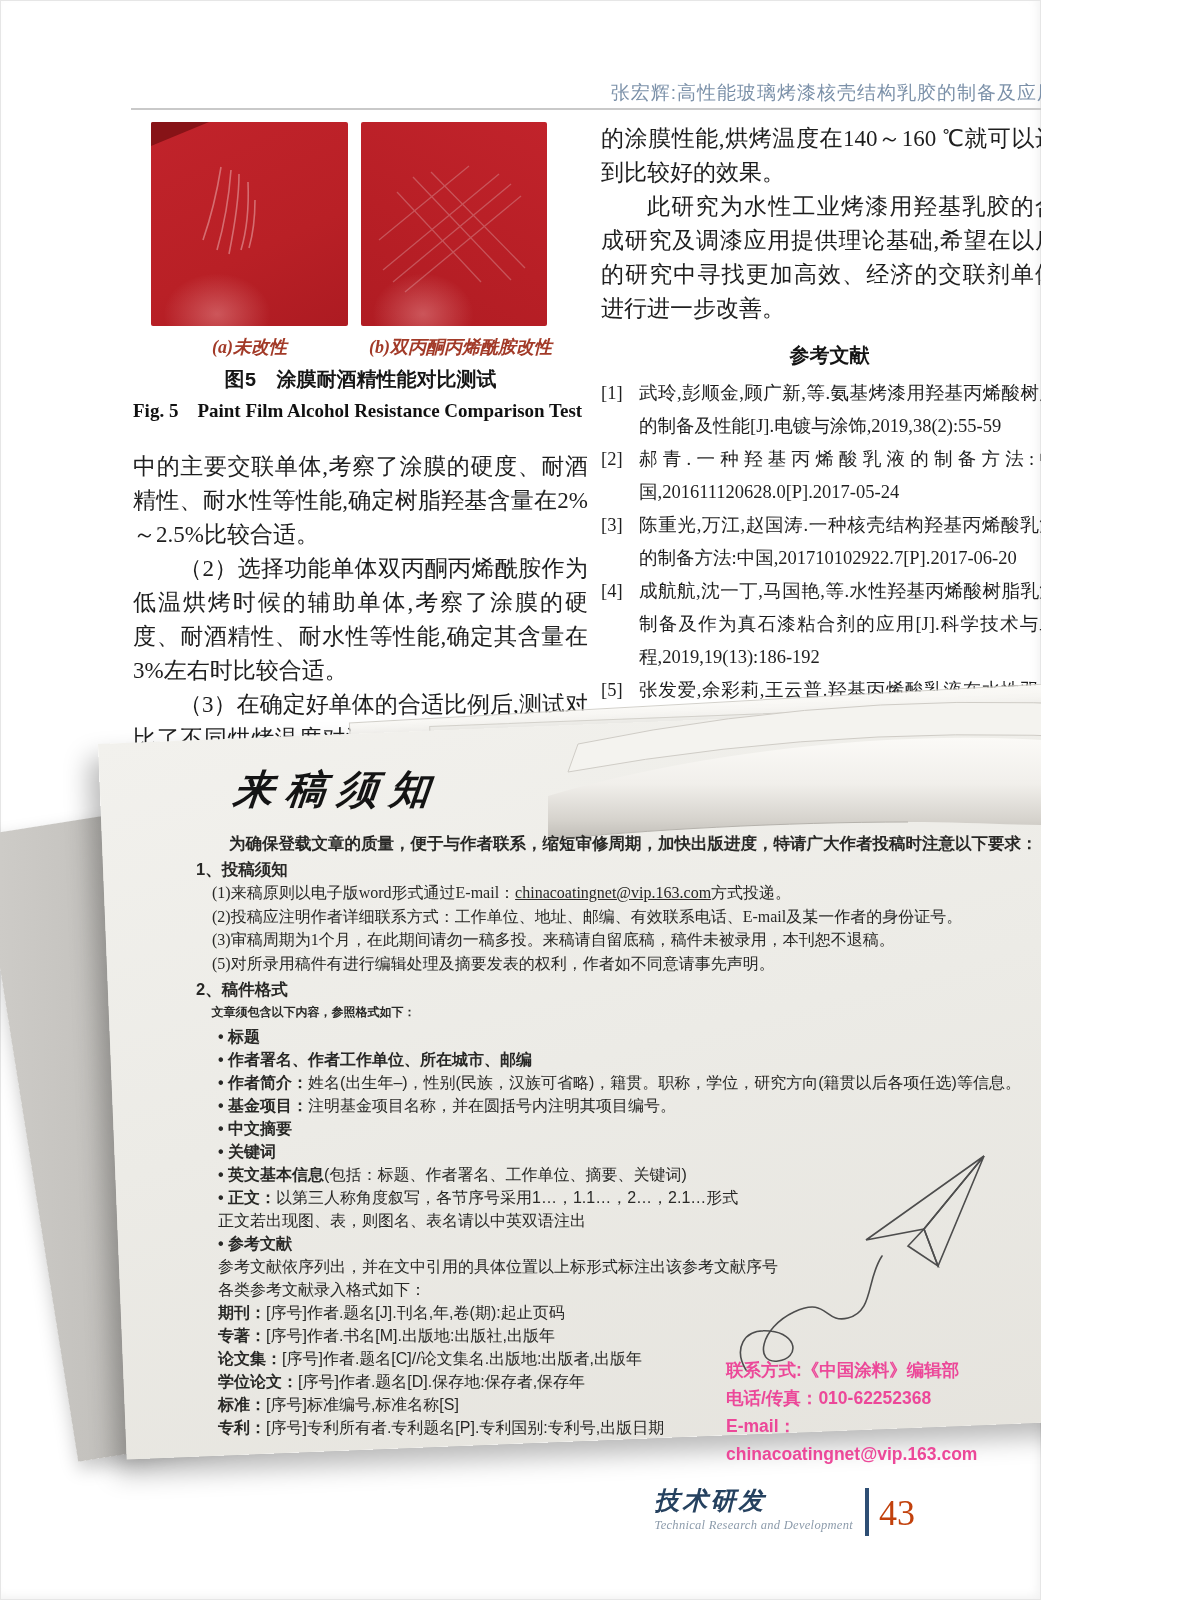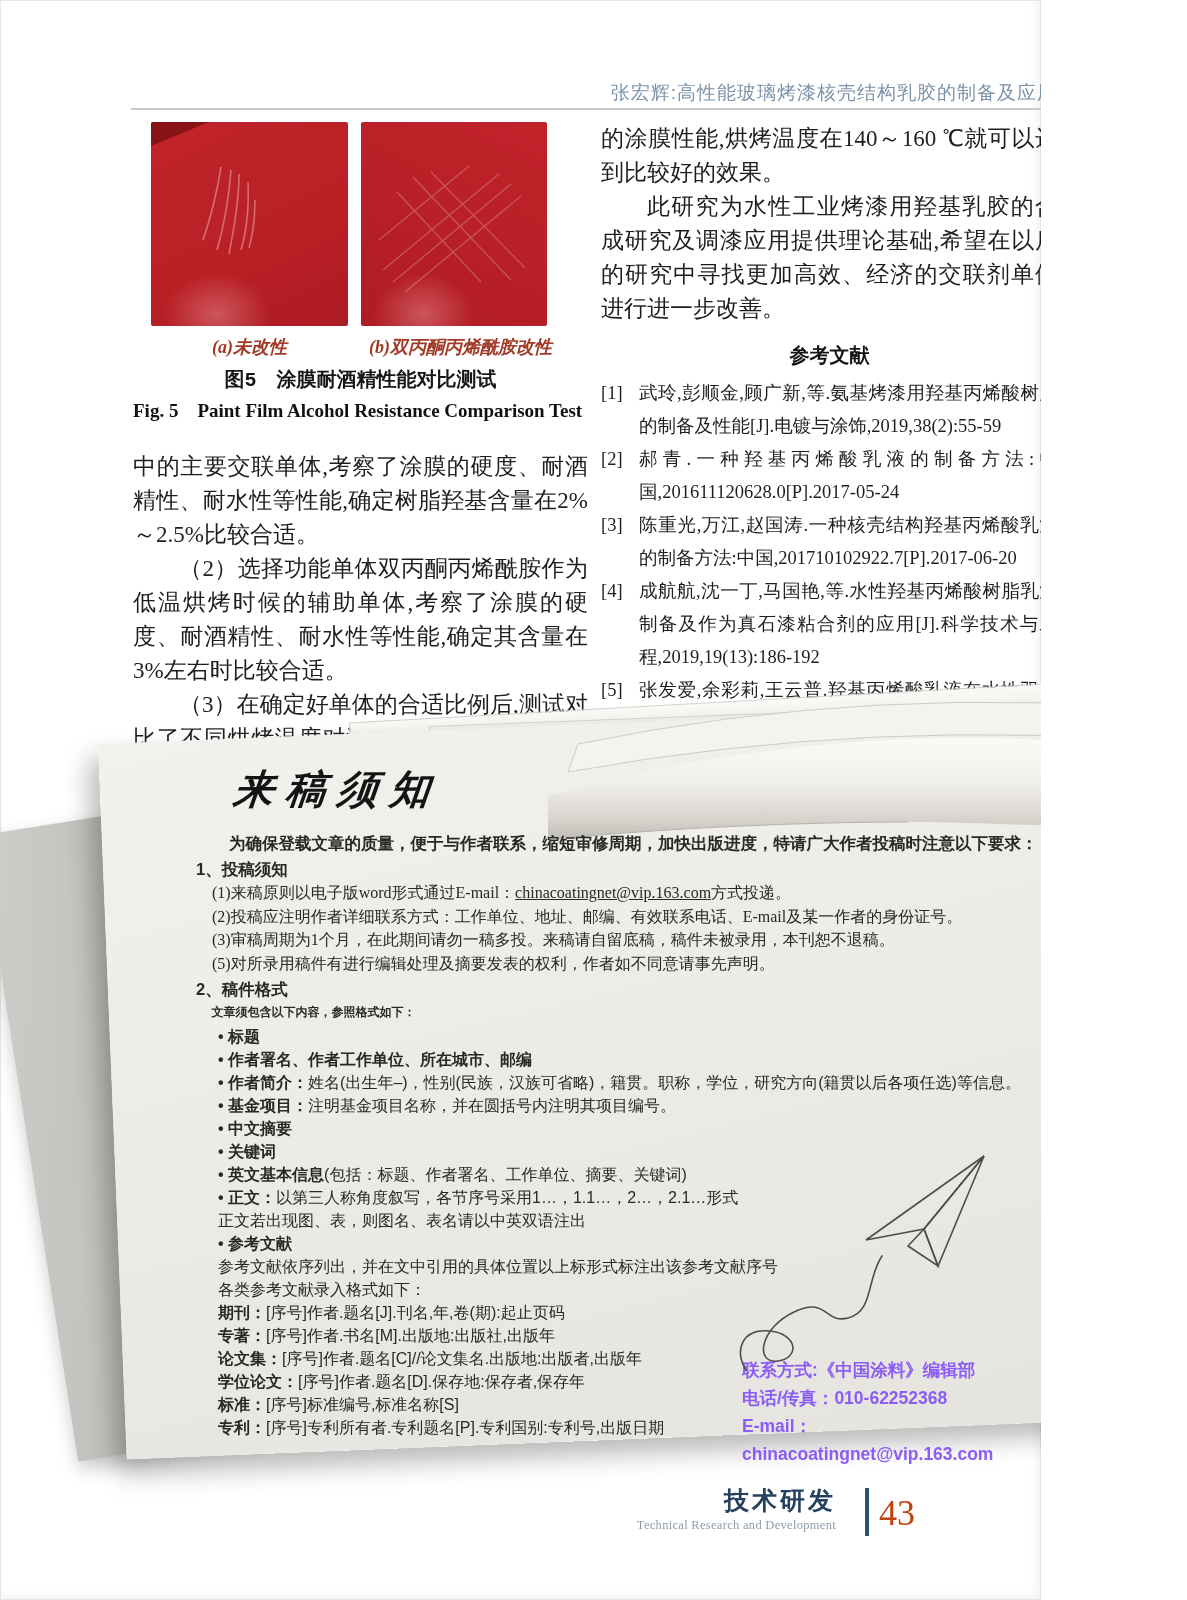--- a/index.html
+++ b/index.html
@@ -82,28 +82,28 @@
   .bullet{margin:0;font-size:16px;line-height:23px;padding-left:22px;
     font-family:"Liberation Sans",sans-serif;}
   .bullet::before{content:"• ";font-weight:bold;}
   .bb{font-weight:bold;}
   .plain{margin:0;font-size:16px;line-height:23px;padding-left:22px;
     font-family:"Liberation Sans",sans-serif;}
   .fmt{margin:0;font-size:16px;line-height:23px;padding-left:22px;
     font-family:"Liberation Sans",sans-serif;}
   .fmt .bb{font-weight:bold;}
 
-  .contact{position:absolute;left:742px;top:1356px;font-family:"Liberation Sans",sans-serif;
-    font-weight:bold;font-size:17.5px;line-height:28px;color:#8b5cf6;}
+  .contact{position:absolute;left:726px;top:1356px;font-family:"Liberation Sans",sans-serif;
+    font-weight:bold;font-size:17.5px;line-height:28px;color:#ec4899;}
 
   .plane-svg{position:absolute;left:732px;top:1128px;width:270px;height:250px;}
 
   
   .footer{position:absolute;top:1486px;right:126px;display:flex;align-items:flex-start;}
-  .f-left{text-align:right;margin-right:27px;}
+  .f-left{margin-right:10px;font-style:italic;}
   .f-cn{font-family:"Liberation Sans",sans-serif;font-weight:bold;font-size:25px;
     color:#25415F;letter-spacing:3px;line-height:28px;}
   .f-en{font-size:12.5px;color:#8C9BAB;margin-top:4px;letter-spacing:.3px;
     font-family:"Liberation Serif",serif;}
   .f-bar{width:4px;height:48px;background:#2E4E74;margin:2px 10px 0 2px;}
   .f-num{font-size:36px;color:#c2410c;line-height:46px;padding-top:4px;}
 </style>
 </head>
 <body>
 

